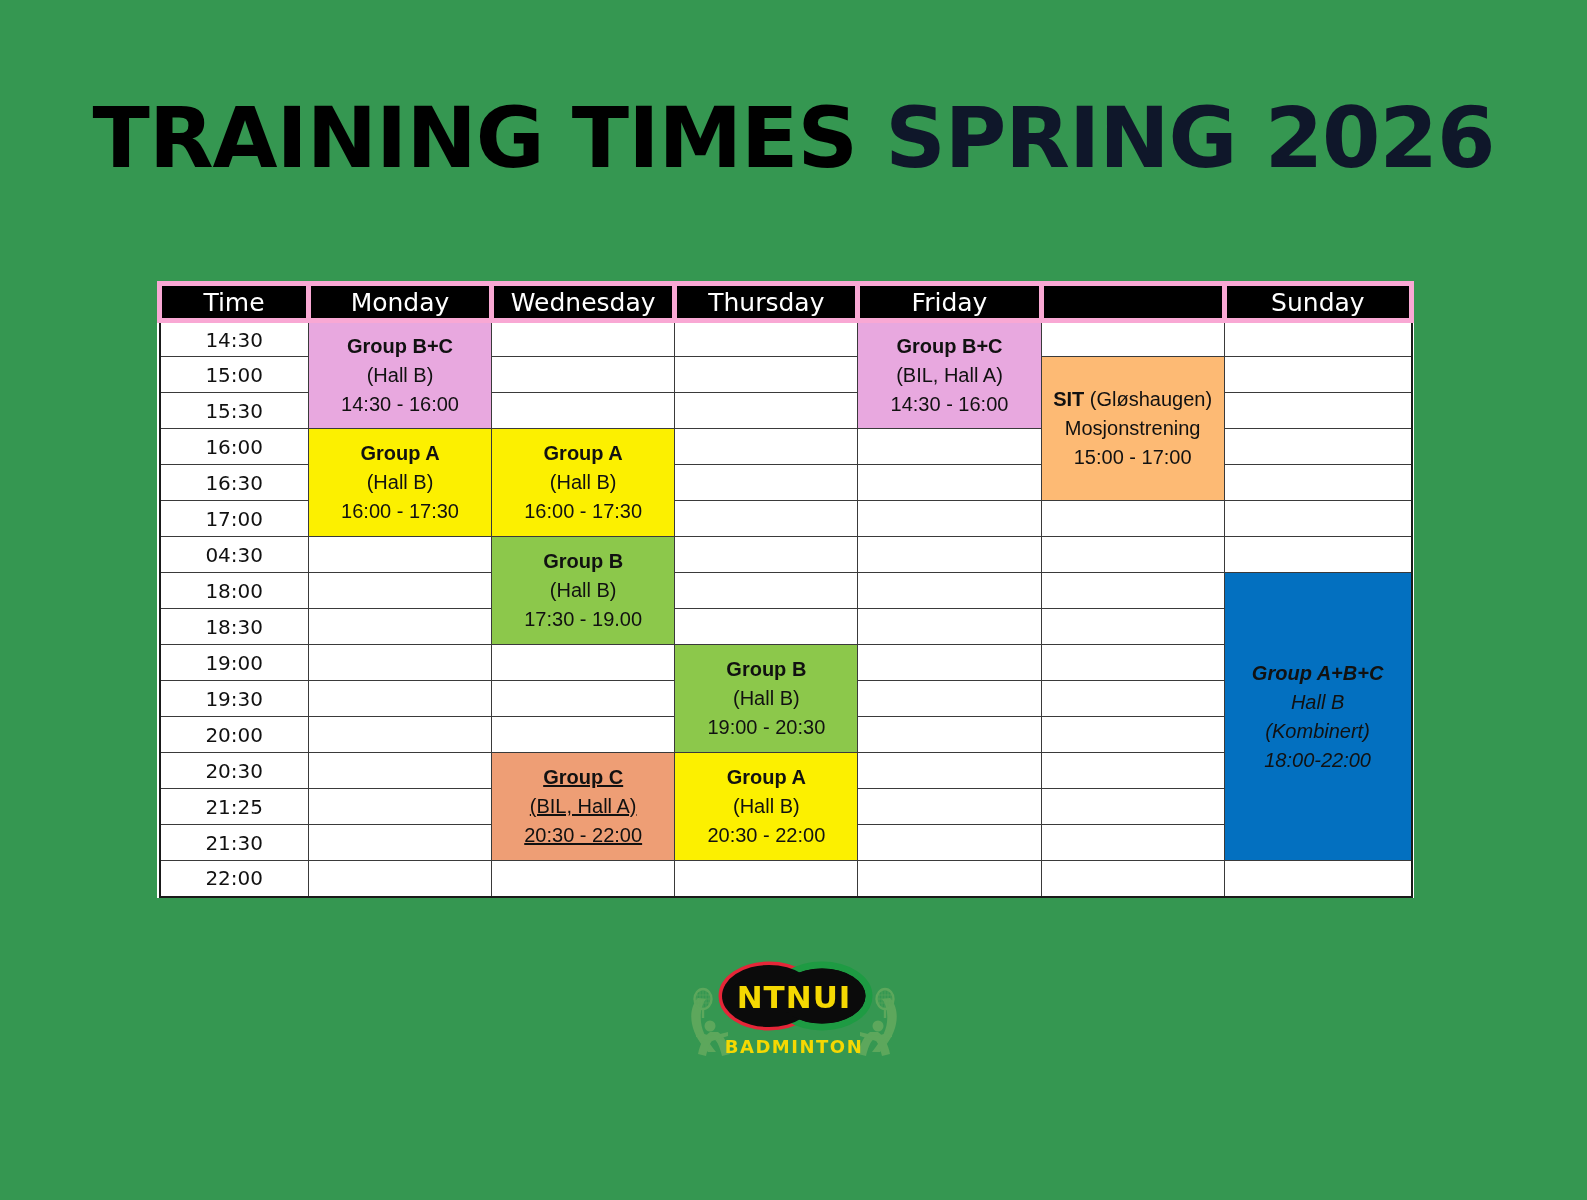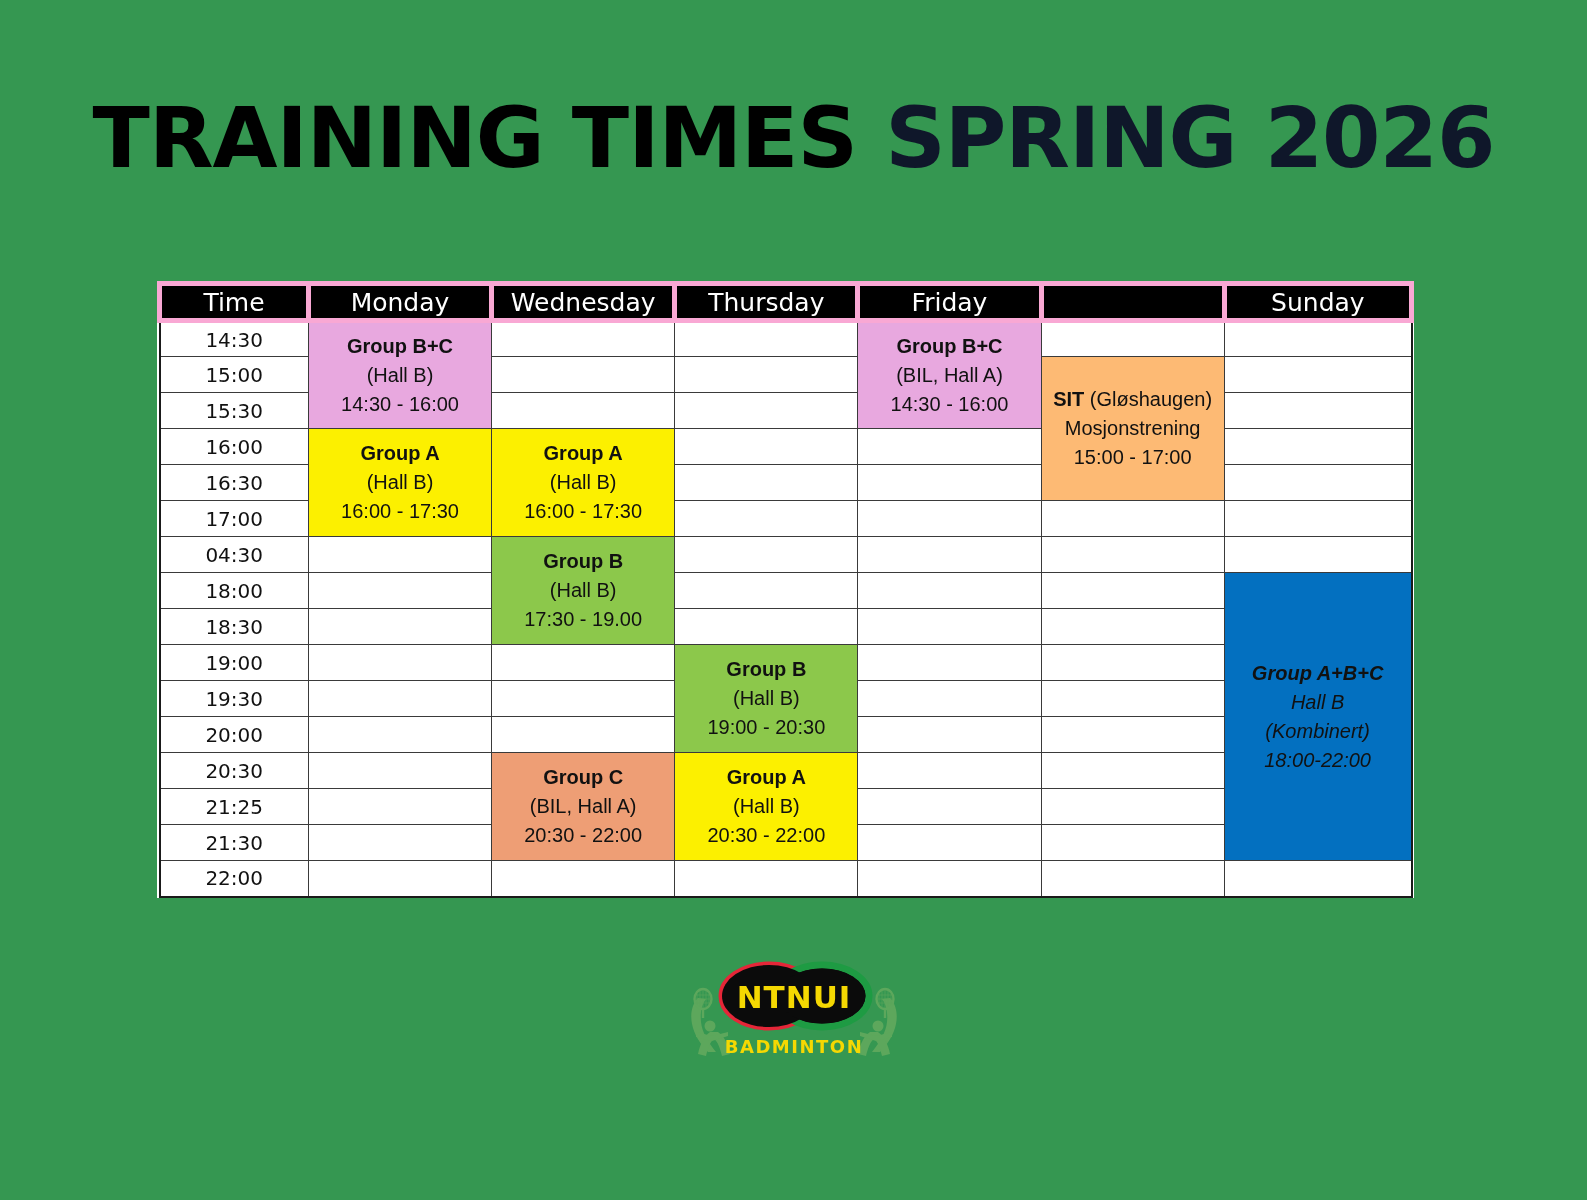--- a/index.html
+++ b/index.html
@@ -247,21 +247,21 @@
       <tr>
         <td class="time-cell">20:00</td>
         <td></td>
         <td></td>
         <td></td>
         <td></td>
       </tr>
       <tr>
         <td class="time-cell">20:30</td>
         <td></td>
-        <td rowspan="3" class="ev" style="background: rgb(238, 158, 117);">
+        <td rowspan="3" class="ev" style="background: rgb(238, 158, 117); text-decoration: underline;">
           <span class="ln b">Group C</span>
           <span class="ln b2">(BIL, Hall A)</span>
           <span class="ln b2">20:30 - 22:00</span>
         </td>
         <td rowspan="3" class="ev" style="background: rgb(252, 240, 0);">
           <span class="ln b">Group A</span>
           <span class="ln b2">(Hall B)</span>
           <span class="ln b2">20:30 - 22:00</span>
         </td>
         <td></td>

